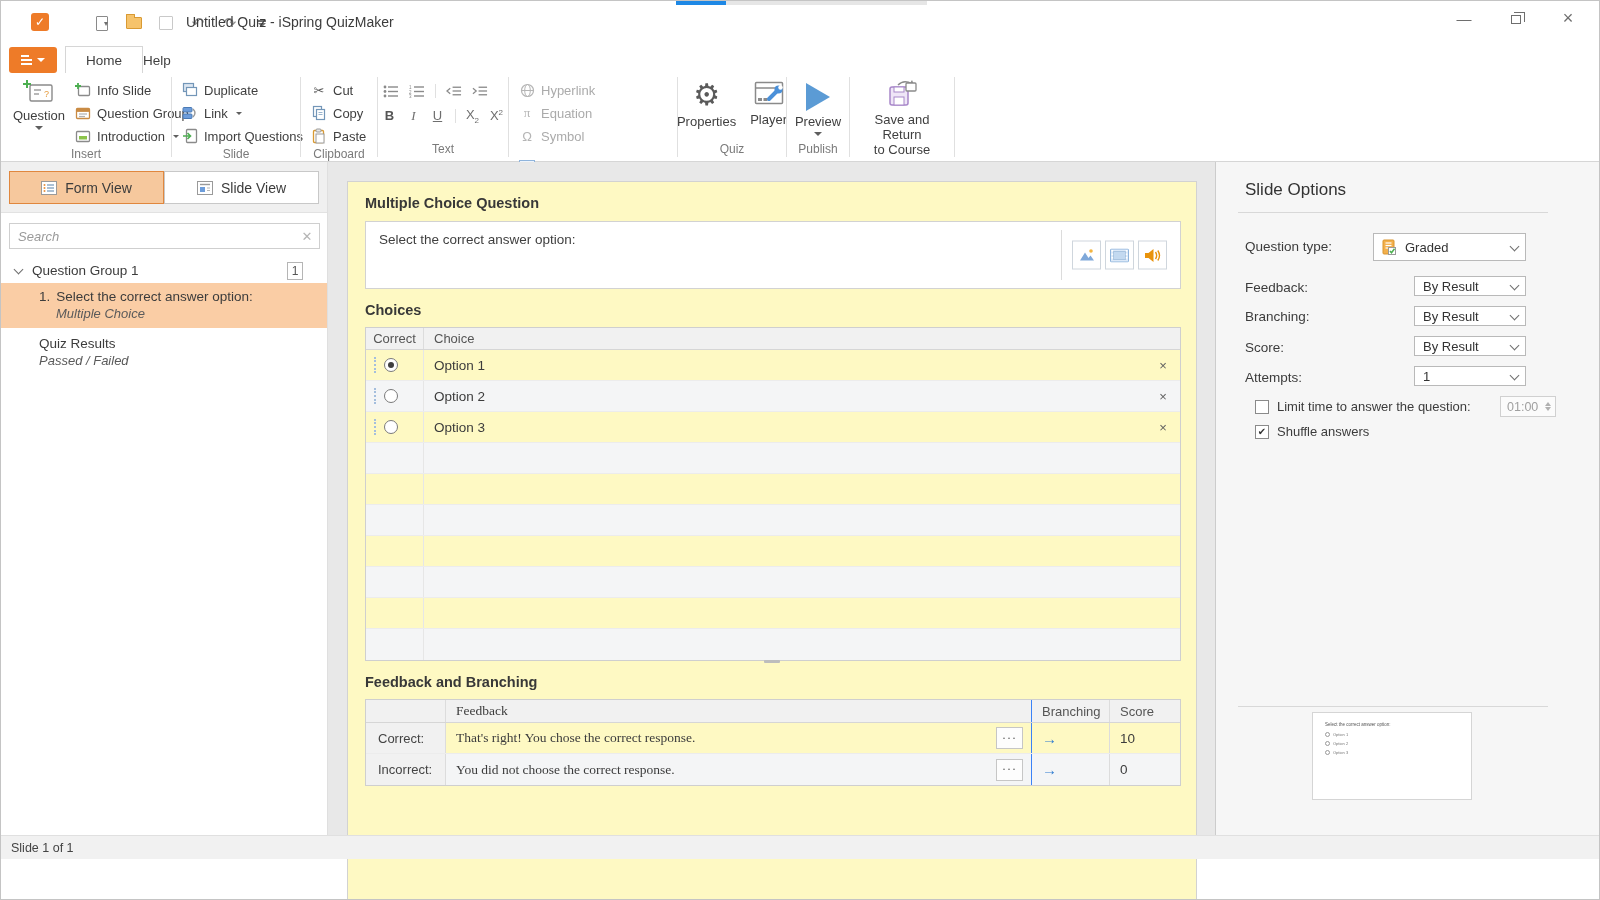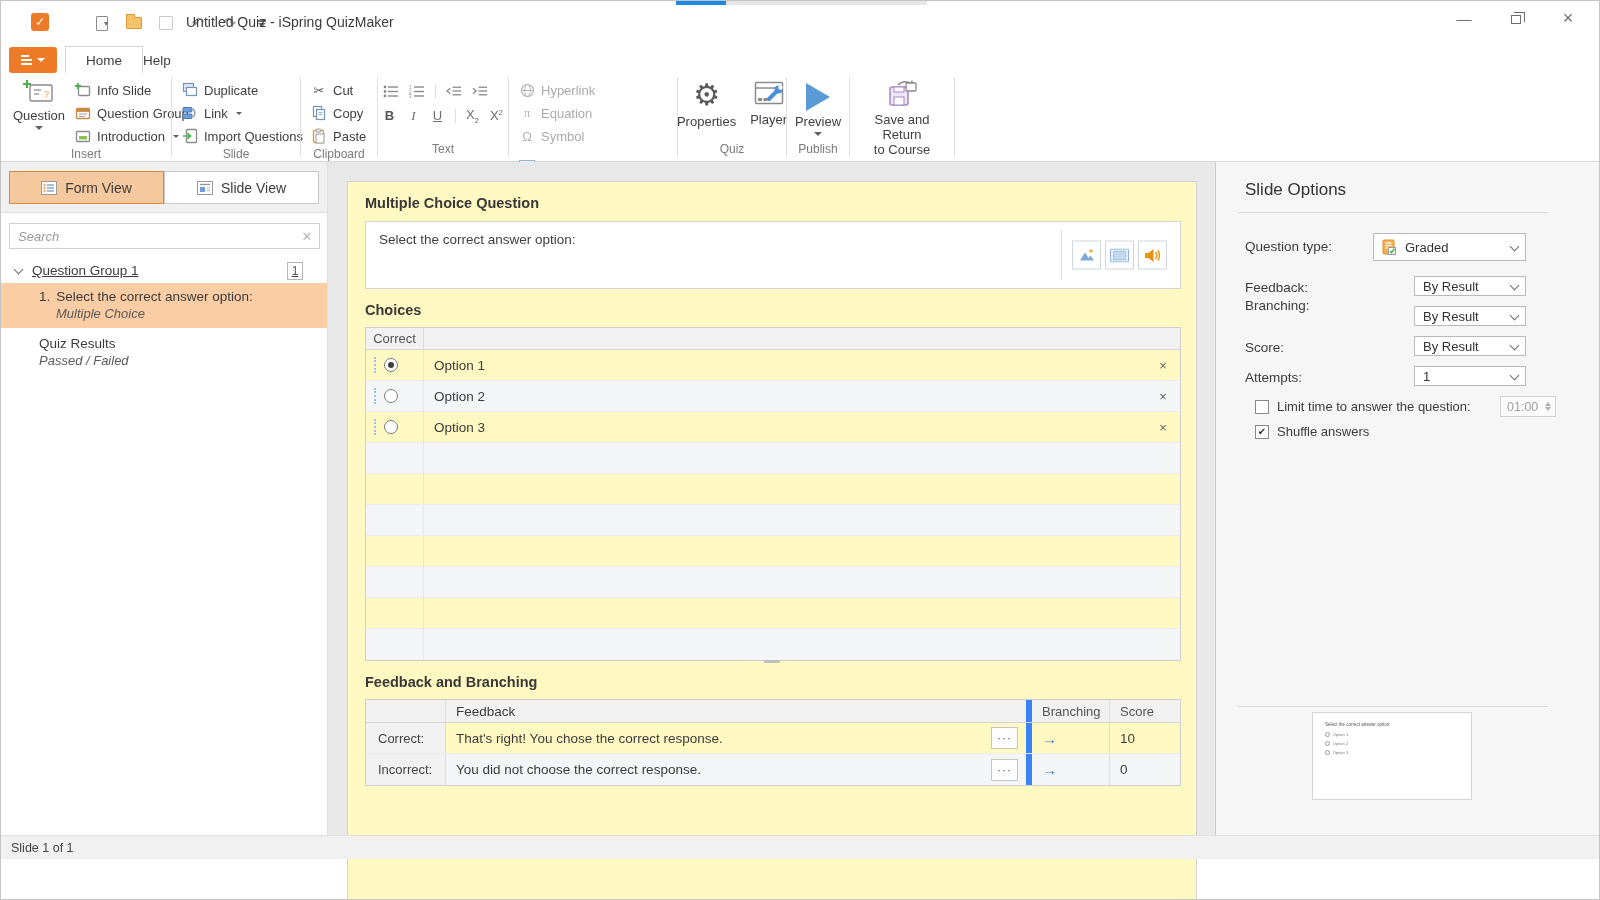--- a/index.html
+++ b/index.html
@@ -68,21 +68,21 @@
   
   .sidebar { position:absolute; left:0; top:161px; width:327px; height:673px; background:#fff; border-right:1px solid #dfdfdf; }
   .view-strip { position:absolute; left:0; top:0; width:100%; height:51px; background:#f0f0f0; border-bottom:1px solid #e2e2e2; display:flex; padding:9px 8px; }
   .viewbtn { flex:1; height:33px; display:flex; align-items:center; justify-content:center; gap:8px; font-size:14px; color:#3c3c3c; background:#fff; border:1px solid #c8c8c8; cursor:pointer; }
   .viewbtn.active { background:#f6c89d; border:1px solid #e0873e; }
   .searchbox { position:absolute; left:8px; top:61px; width:311px; height:26px; background:#fff; border:1px solid #cfcfcf; display:flex; align-items:center; }
   .searchbox input { flex:1; border:none; outline:none; font-size:13px; font-style:italic; color:#555; padding:0 8px; background:transparent; font-family:"Liberation Sans", sans-serif; }
   .searchbox input::placeholder { color:#9a9a9a; font-style:italic; }
   .search-x { width:24px; text-align:center; color:#b5b5b5; font-size:13px; cursor:pointer; }
   .tree { position:absolute; left:0; top:96px; width:100%; }
-  .tree-group { height:25px; display:flex; align-items:center; padding:0 10px 0 14px; cursor:pointer;text-decoration:underline; }
+  .tree-group { height:25px; display:flex; align-items:center; padding:0 10px 0 14px; cursor:pointer; }
   .tree-group .glabel { font-size:13.5px; color:#3c3c3c; margin-left:10px; flex:1; }
   .badge { min-width:16px; height:18px; border:1px solid #b5b5b5; background:#fff; font-size:12px; color:#555; display:flex; align-items:center; justify-content:center; padding:0 2px; margin-right:14px; }
   .chev { width:7px; height:7px; border-right:1.5px solid #6e6e6e; border-bottom:1.5px solid #6e6e6e; transform:rotate(45deg); margin-top:-3px; flex:0 0 7px; }
   .tree-item-selected { background:#facda5; padding:6px 10px 7px 38px; cursor:pointer; }
   .ti-line1 { font-size:13.5px; color:#3c3c3c; display:flex; gap:6px; }
   .ti-line2 { font-size:13px; font-style:italic; color:#5a5a5a; margin-top:2px; margin-left:17px; }
   .tree-results { height:24px; background:#ebebeb; display:flex; align-items:center; padding-left:14px; margin-top:1px; cursor:pointer; border-top:1px solid #e0e0e0; border-bottom:1px solid #e0e0e0; }
   .tree-results .glabel { font-size:13.5px; color:#3c3c3c; margin-left:10px; }
   .tree-quizresults { padding:8px 10px 7px 38px; cursor:pointer; }
 
@@ -112,21 +112,21 @@
   .ct-add { flex:1; font-size:13.5px; font-style:italic; color:#8a8a8a; padding-left:10px; }
   .grip { position:absolute; left:50%; transform:translateX(-50%); width:16px; height:3px; background:#bdbdbd; border-radius:1px; }
 
   .fb-table { position:absolute; left:17px; top:517px; width:816px; border:1px solid #cfcfcf; }
   .fb-hrow { height:23px; background:#f1f1f1; border-bottom:1px solid #d6d6d6; display:flex; font-size:13px; color:#555; }
   .fb-row { height:31px; display:flex; border-bottom:1px solid #ececec; }
   .fb-row:last-child { border-bottom:none; }
   .fb-row.alt { background:#f4f5f6; }
   .fb-c1 { width:80px; display:flex; align-items:center; padding-left:12px; border-right:1px solid #dcdcdc; background:#f1f1f1; font-size:13px; color:#444; }
   .fb-hrow .fb-c1 { background:none; }
-  .fb-c2 { flex:1; display:flex; align-items:center; padding-left:10px; border-right:6px solid #3b82f6; font-size:13.5px; color:#3c3c3c; position:relative; }
+  .fb-c2 { flex:1; display:flex; align-items:center; padding-left:10px; border-right:1px solid #3b82f6; font-size:13.5px; color:#3c3c3c; position:relative;font-family:Liberation Serif, serif; }
   .fb-c3 { width:78px; display:flex; align-items:center; padding-left:10px; border-right:1px solid #dcdcdc; font-size:13px; }
   .fb-c4 { width:70px; display:flex; align-items:center; padding-left:10px; font-size:13.5px; color:#3c3c3c; }
   .dots-btn { position:absolute; right:8px; top:50%; transform:translateY(-50%); width:27px; height:22px; border:1px solid #c6c6c6; background:#fdfdfd; color:#555; font-size:12px; letter-spacing:1px; display:flex; align-items:center; justify-content:center; cursor:pointer; }
   .branch-arrow { color:#2f7cd0; font-size:15px; font-weight:bold; cursor:pointer; }
 
   
   .options { position:absolute; left:1214px; top:161px; width:386px; height:673px; background:#f6f6f6; border-left:1px solid #cccccc; }
   .opt-title { position:absolute; left:29px; top:18px; font-size:17px; color:#333; }
   .opt-hr1 { position:absolute; left:22px; top:50px; width:310px; height:1px; background:#d8d8d8; }
   .opt-row { position:absolute; left:29px; width:330px; display:flex; align-items:center; }
@@ -598,20 +598,21 @@
               </svg>
             </div>
         </div>
       </div>
 
       <div class="h1" style="top:120px;">Choices</div>
 
       <div class="choices-table">
         <div class="ct-header">
           <div class="ct-hcorrect">Correct</div>
+          <div class="ct-hchoice">Choice</div>
         </div>
         <div class="ct-row">
           <div class="ct-correct">
               <span class="drag-dots"></span>
               <span class="radio sel"></span>
             </div>
           <div class="ct-label">Option 1</div>
           <div class="ct-x">×</div>
         </div>
         <div class="ct-row alt">
@@ -722,21 +723,21 @@
     <div class="opt-row" style="top:118px;">
         <span class="opt-label">Feedback:</span>
       </div>
     <div class="dd dd-sm" style="left:198px; top:114px;">
       <span class="ddtext">By Result</span>
       <span class="ddchev">
           <span class="chev"></span>
         </span>
     </div>
 
-    <div class="opt-row" style="top:136px;">
+    <div class="opt-row" style="top:147px;">
         <span class="opt-label">Branching:</span>
       </div>
     <div class="dd dd-sm" style="left:198px; top:144px;">
       <span class="ddtext">By Result</span>
       <span class="ddchev">
           <span class="chev"></span>
         </span>
     </div>
 
     <div class="opt-row" style="top:178px;">

